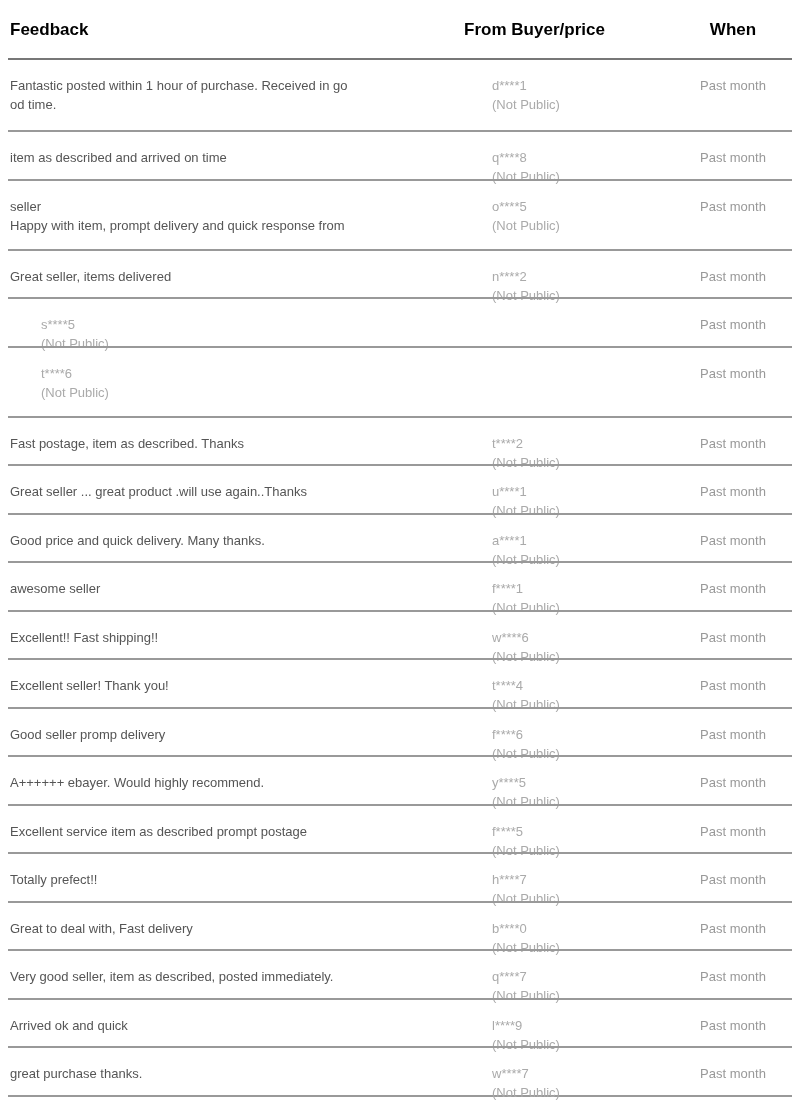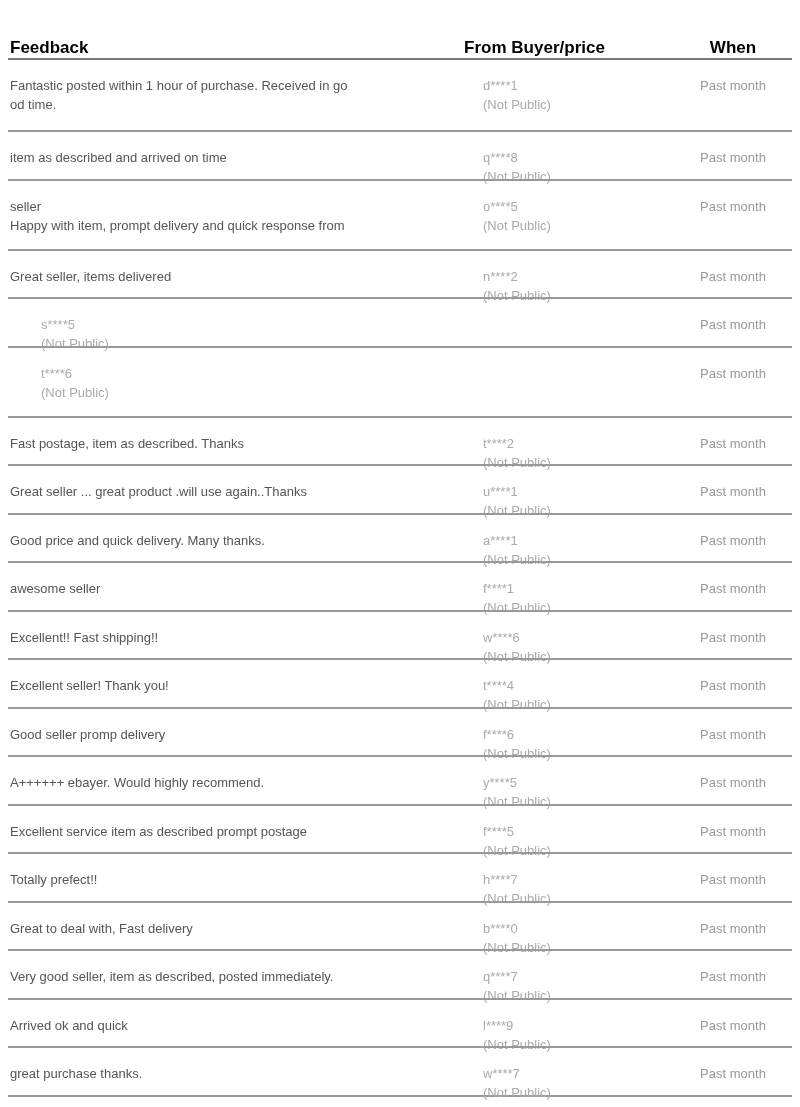--- a/index.html
+++ b/index.html
@@ -16,32 +16,33 @@
   }
   .table-wrap {
     margin: 0 8px;
     width: 784px;
   }
   
   .header-row {
     display: flex;
     box-sizing: border-box;
     height: 60px;
-    padding-top: 38px;
+    padding-top: 20px;
     border-bottom: 2px solid var(--header-divider, #777);
     font-weight: bold;
     font-size: 17px;
     color: var(--header-text, #000);
   }
   
   .row {
     display: flex;
     box-sizing: border-box;
     overflow: visible;
     position: relative;
+    gap: 9px;
   }
   .row + .row, .table-end {
     border-top: 2px solid var(--row-divider, #999);
   }
   .row-short { height: 48.5px; }
   .row-tall  { height: 70px; }
   .cell {
     box-sizing: border-box;
     padding-top: 16px;
     line-height: 19px;

